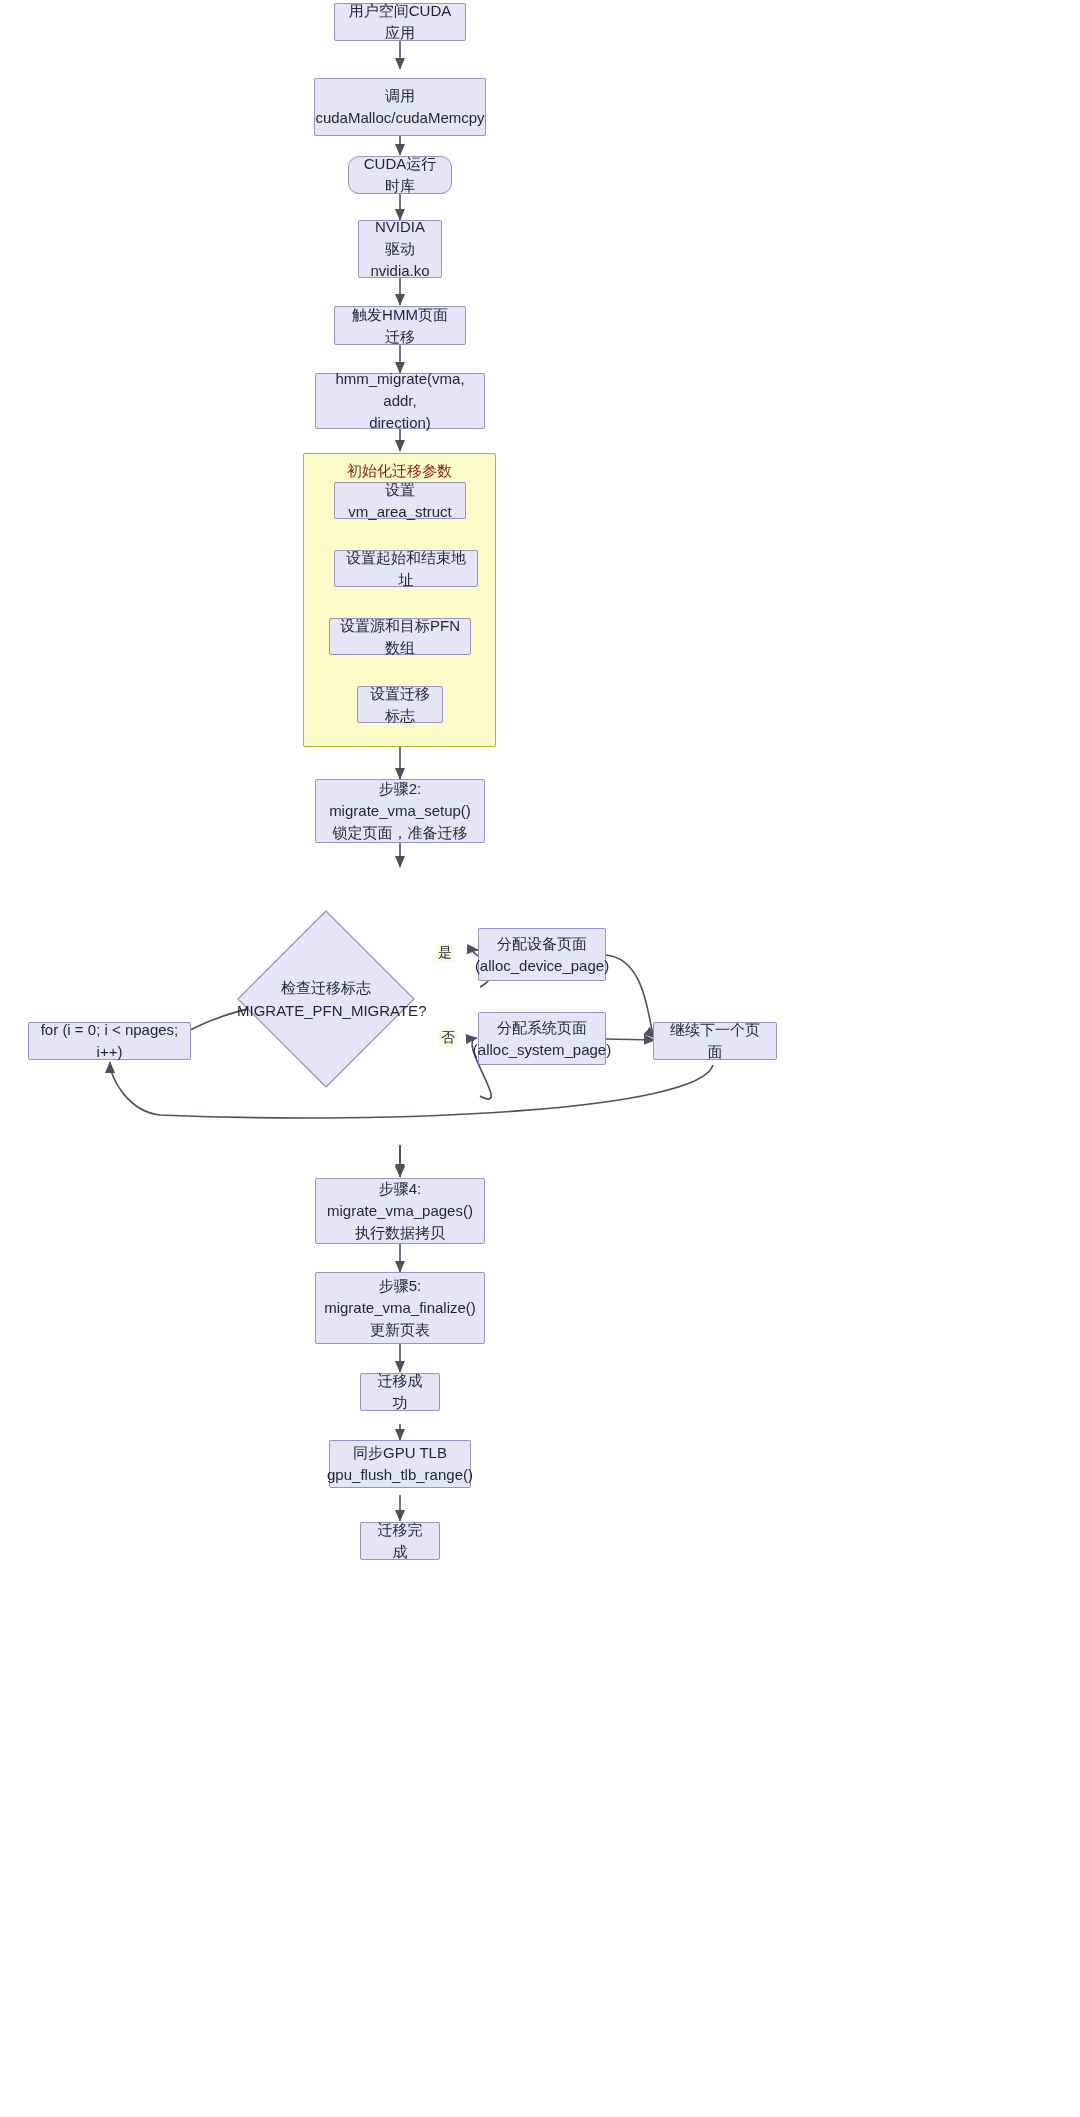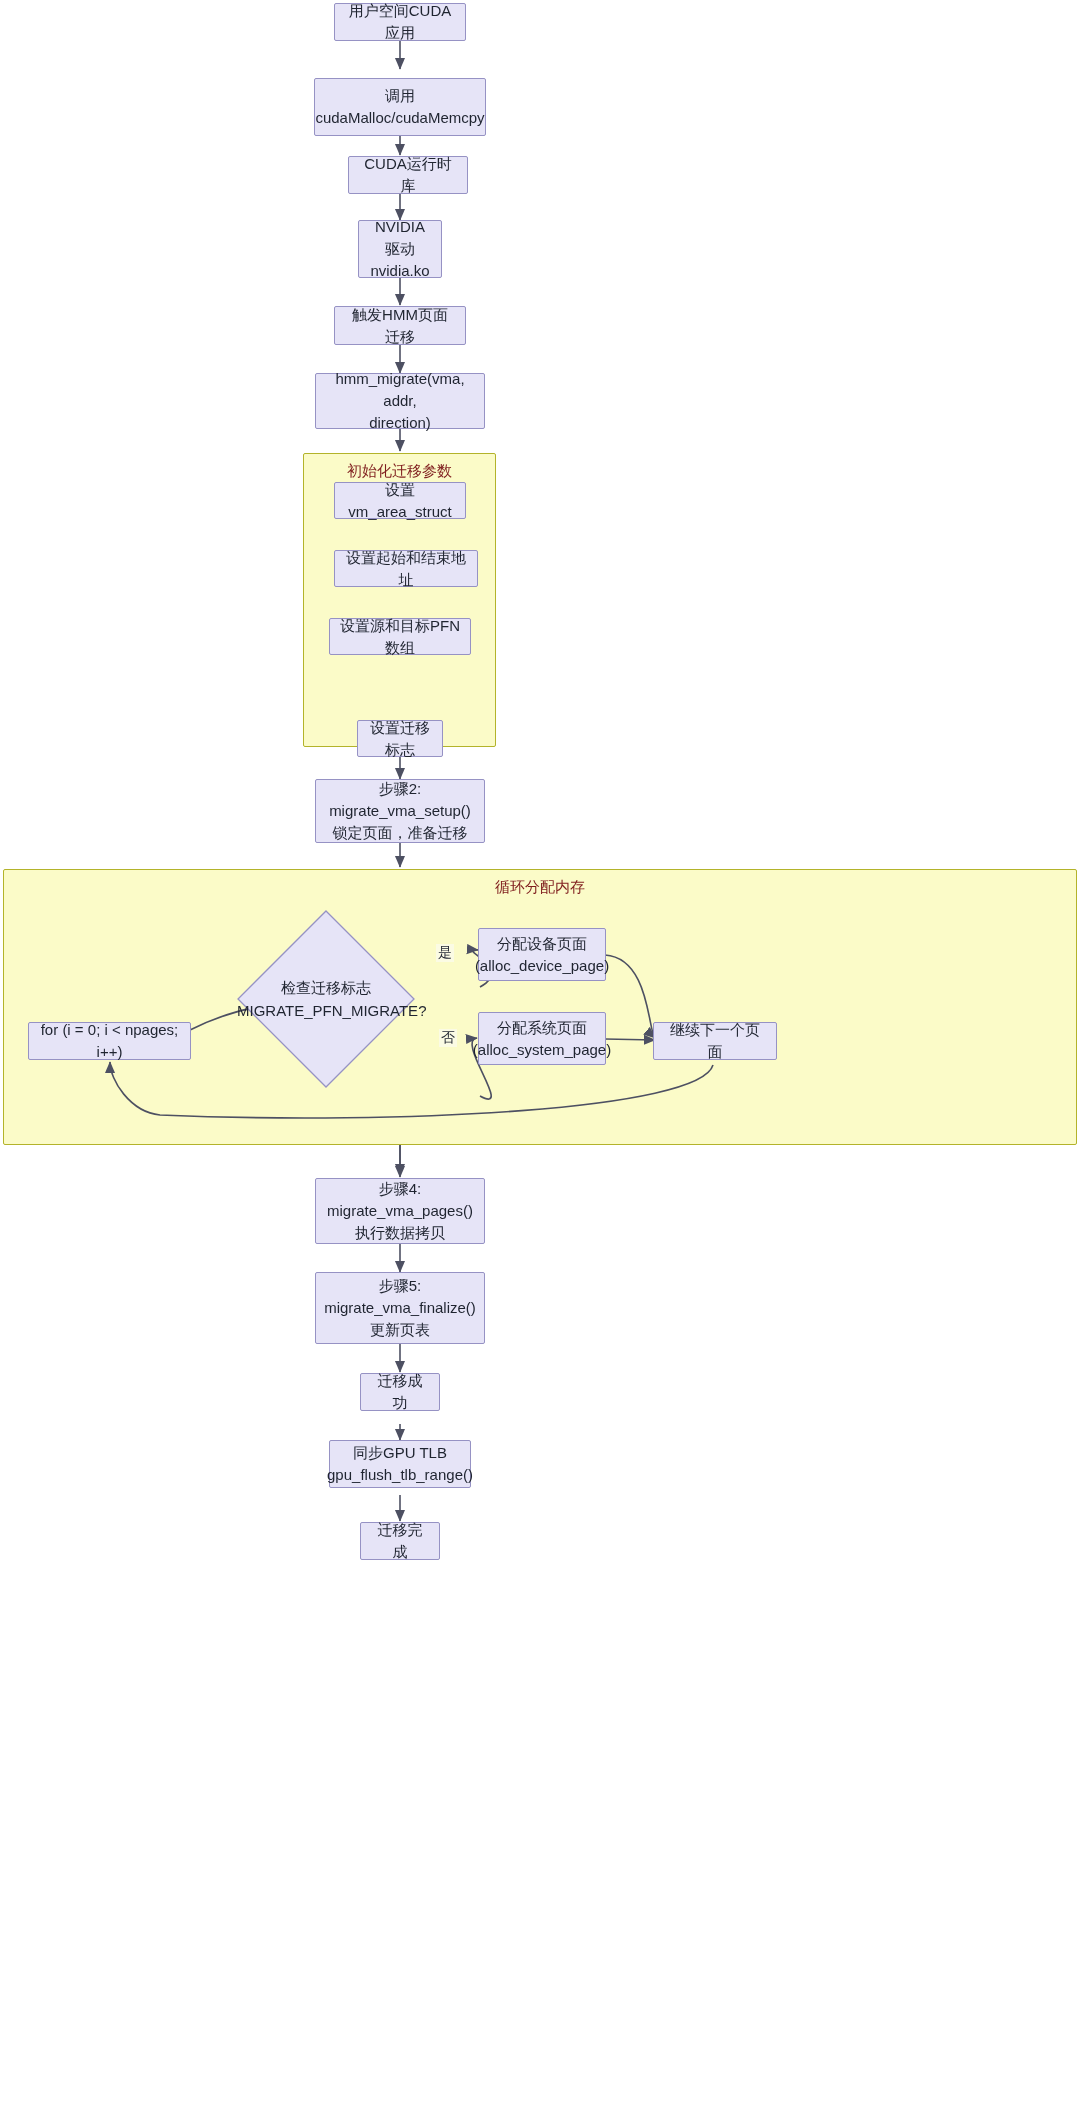--- a/index.html
+++ b/index.html
@@ -86,23 +86,20 @@
 </style>
 </head>
 <body>
 
 <div id="canvas">
 
   <div class="cluster" style="left:303px; top:453px; width:193px; height:294px;">
     <div class="cluster-label">初始化迁移参数</div>
   </div>
 
-  <div class="cluster" style="left:3px; top:869px; width:1074px; height:276px;">
-    <div class="cluster-label">循环分配内存</div>
-  </div>
 
   <svg class="edges" viewBox="0 0 1080 2117">
     <defs>
       <marker id="arrow" markerWidth="9" markerHeight="9" refX="7" refY="3.2" orient="auto" markerUnits="strokeWidth">
         <path d="M0,0 L0,6.4 L7.5,3.2 z" fill="#4d5062"></path>
       </marker>
     </defs>
     <g stroke="#4d5062" stroke-width="1.6" fill="none" marker-end="url(#arrow)">
       <path d="M400,41 L400,69"></path>
       <path d="M400,127 L400,155"></path>
@@ -133,37 +130,37 @@
       <path d="M400,1424 L400,1440"></path>
       <path d="M400,1495 L400,1521"></path>
     </g>
   </svg>
 
   <div class="node" style="left:334px; top:3px; width:132px; height:38px;">用户空间CUDA应用</div>
 
   <div class="node" style="left:314px; top:78px; width:172px; height:58px;">调用
 cudaMalloc/cudaMemcpy</div>
 
-  <div class="node" style="left:348px; top:156px; width:120px; height:38px;">CUDA运行时库</div>
+  <div class="node" style="left:348px; top:156px; width:104px; height:38px;border-radius:11px;">CUDA运行时库</div>
 
   <div class="node" style="left:358px; top:220px; width:84px; height:58px;">NVIDIA驱动
 nvidia.ko</div>
 
   <div class="node" style="left:334px; top:306px; width:132px; height:39px;">触发HMM页面迁移</div>
 
   <div class="node" style="left:315px; top:373px; width:170px; height:56px;">hmm_migrate(vma, addr,
 direction)</div>
 
   <div class="node" style="left:334px; top:482px; width:132px; height:37px;">设置vm_area_struct</div>
 
   <div class="node" style="left:334px; top:550px; width:144px; height:37px;">设置起始和结束地址</div>
 
   <div class="node" style="left:329px; top:618px; width:142px; height:37px;">设置源和目标PFN数组</div>
 
-  <div class="node" style="left:357px; top:720px; width:86px; height:37px;">设置迁移标志</div>
+  <div class="node" style="left:357px; top:686px; width:86px; height:37px;">设置迁移标志</div>
 
   <div class="node" style="left:315px; top:779px; width:170px; height:64px;">步骤2:
 migrate_vma_setup()
 锁定页面，准备迁移</div>
 
   <div class="node" style="left:28px; top:1022px; width:163px; height:38px;">for (i = 0; i &lt; npages; i++)</div>
 
   <div class="diamond" style="left:237px; top:910px; width:178px; height:178px;">
     <svg class="dshape" viewBox="0 0 178 178">
       <polygon points="89,1 177,89 89,177 1,89" fill="#e6e4f7" stroke="#9692c4" stroke-width="1.3"></polygon>

